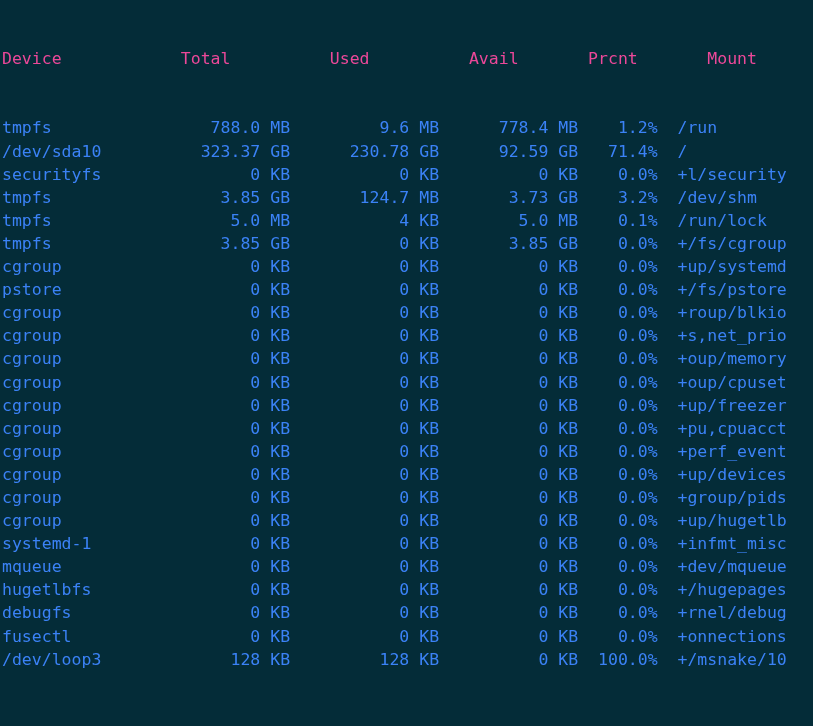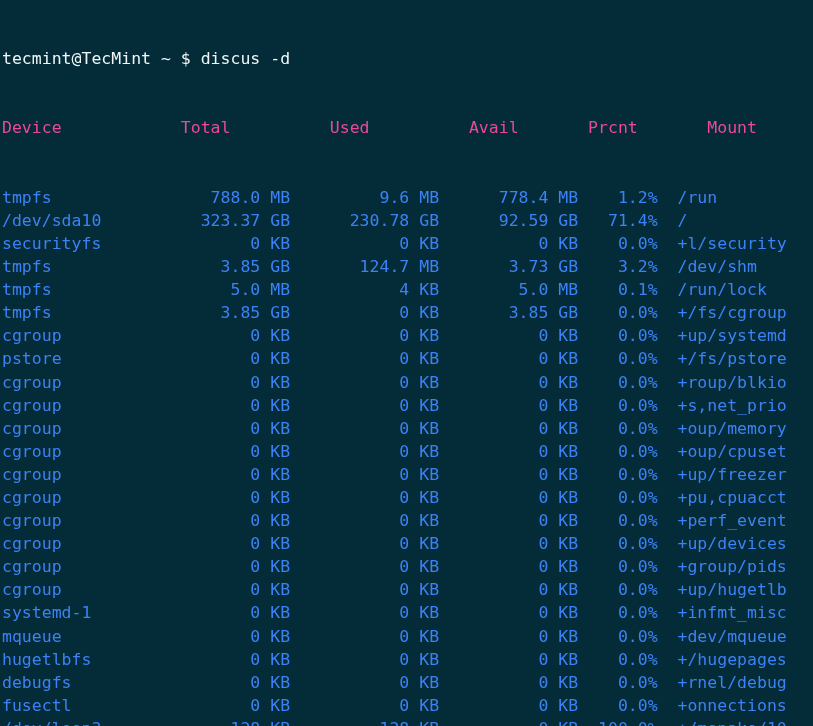--- a/index.html
+++ b/index.html
@@ -41,17 +41,16 @@
     color: #3b82f6;
   }
   .cmdline, .promptline {
     color: #eef6f7;
   }
 </style>
 </head>
 <body>
 
 <div class="terminal">
-  <div class="line cmdline">tecmint@TecMint ~ $ discus -d</div>
   <div class="line hdr" id="header-row">Device            Total          Used          Avail       Prcnt       Mount</div>
   <div id="rows-container"><div class="line fg">tmpfs                788.0 MB         9.6 MB      778.4 MB    1.2%  /run</div><div class="line fg">/dev/sda10          323.37 GB      230.78 GB      92.59 GB   71.4%  /</div><div class="line fg">securityfs               0 KB           0 KB          0 KB    0.0%  +l/security</div><div class="line fg">tmpfs                 3.85 GB       124.7 MB       3.73 GB    3.2%  /dev/shm</div><div class="line fg">tmpfs                  5.0 MB           4 KB        5.0 MB    0.1%  /run/lock</div><div class="line fg">tmpfs                 3.85 GB           0 KB       3.85 GB    0.0%  +/fs/cgroup</div><div class="line fg">cgroup                   0 KB           0 KB          0 KB    0.0%  +up/systemd</div><div class="line fg">pstore                   0 KB           0 KB          0 KB    0.0%  +/fs/pstore</div><div class="line fg">cgroup                   0 KB           0 KB          0 KB    0.0%  +roup/blkio</div><div class="line fg">cgroup                   0 KB           0 KB          0 KB    0.0%  +s,net_prio</div><div class="line fg">cgroup                   0 KB           0 KB          0 KB    0.0%  +oup/memory</div><div class="line fg">cgroup                   0 KB           0 KB          0 KB    0.0%  +oup/cpuset</div><div class="line fg">cgroup                   0 KB           0 KB          0 KB    0.0%  +up/freezer</div><div class="line fg">cgroup                   0 KB           0 KB          0 KB    0.0%  +pu,cpuacct</div><div class="line fg">cgroup                   0 KB           0 KB          0 KB    0.0%  +perf_event</div><div class="line fg">cgroup                   0 KB           0 KB          0 KB    0.0%  +up/devices</div><div class="line fg">cgroup                   0 KB           0 KB          0 KB    0.0%  +group/pids</div><div class="line fg">cgroup                   0 KB           0 KB          0 KB    0.0%  +up/hugetlb</div><div class="line fg">systemd-1                0 KB           0 KB          0 KB    0.0%  +infmt_misc</div><div class="line fg">mqueue                   0 KB           0 KB          0 KB    0.0%  +dev/mqueue</div><div class="line fg">hugetlbfs                0 KB           0 KB          0 KB    0.0%  +/hugepages</div><div class="line fg">debugfs                  0 KB           0 KB          0 KB    0.0%  +rnel/debug</div><div class="line fg">fusectl                  0 KB           0 KB          0 KB    0.0%  +onnections</div><div class="line fg">/dev/loop3             128 KB         128 KB          0 KB  100.0%  +/msnake/10</div></div>
   
 </div>
 
 </body></html>

